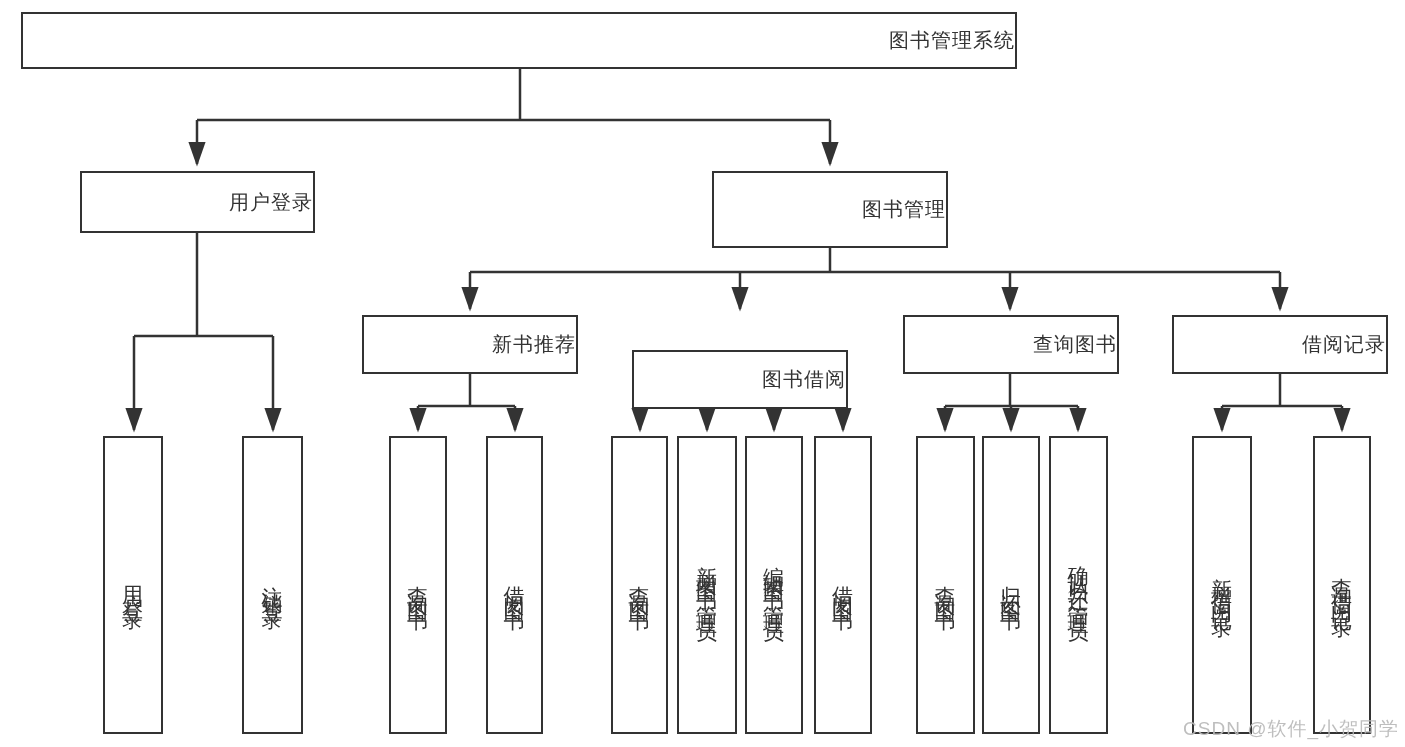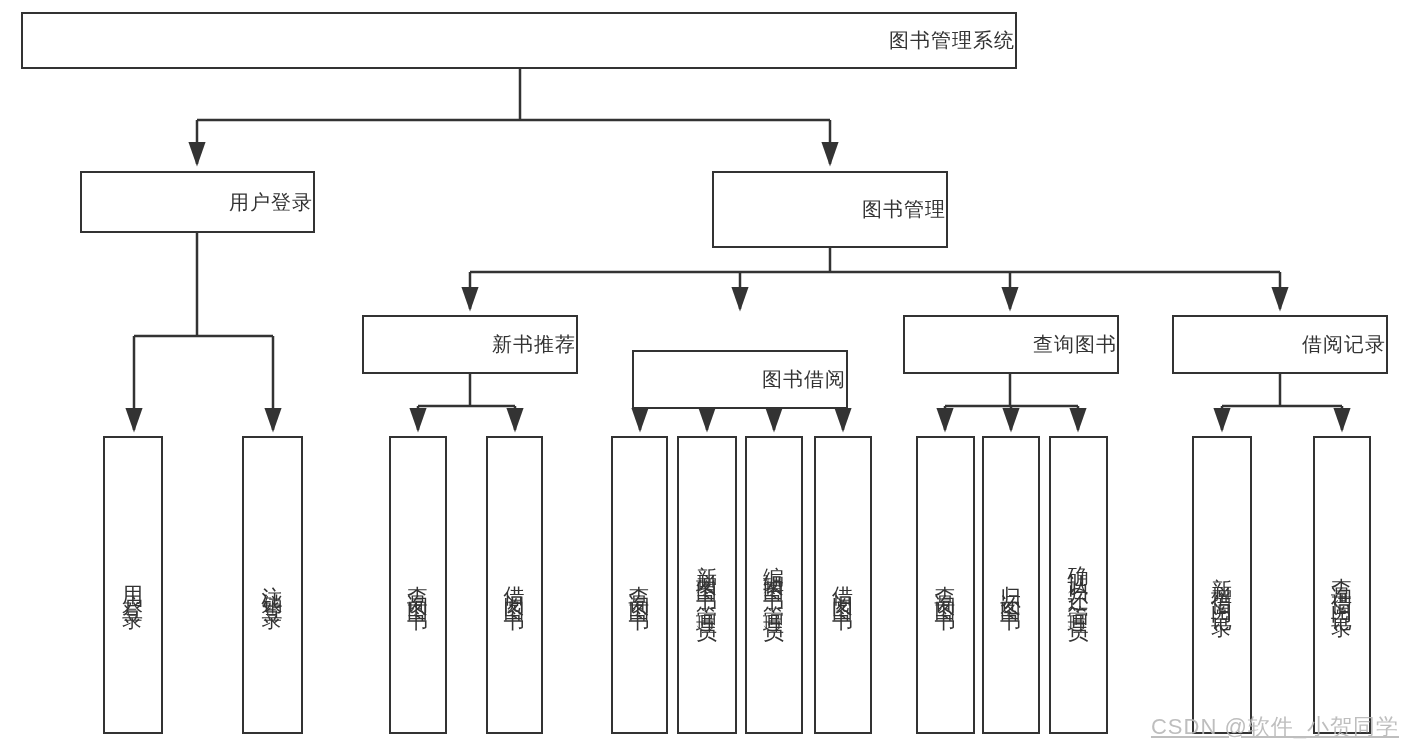--- a/index.html
+++ b/index.html
@@ -44,22 +44,22 @@
   #leaf-b2{left:677px; width:60px;}
   #leaf-b3{left:745px; width:58px;}
   #leaf-b4{left:814px; width:58px;}
   #leaf-c1{left:916px; width:59px;}
   #leaf-c2{left:982px; width:58px;}
   #leaf-c3{left:1049px;width:59px;}
   #leaf-r1{left:1192px;width:60px;}
   #leaf-r2{left:1313px;width:58px;}
   #watermark{
     position:absolute;right:6px;bottom:5px;
-    font-size:22px;color:var(--wm);opacity:.92;
-    letter-spacing:1px;z-index:5;text-decoration:underline;
+    font-size:19px;color:var(--wm);opacity:.92;
+    letter-spacing:1px;z-index:5;
   }
 </style>
 </head>
 <body>
 
 <div id="stage">
 
   <svg id="wires" viewBox="0 0 1405 747" xmlns="http://www.w3.org/2000/svg">
     <defs>
       <marker id="arrow" markerWidth="10" markerHeight="7" refX="9" refY="3.5" orient="auto" markerUnits="strokeWidth">

